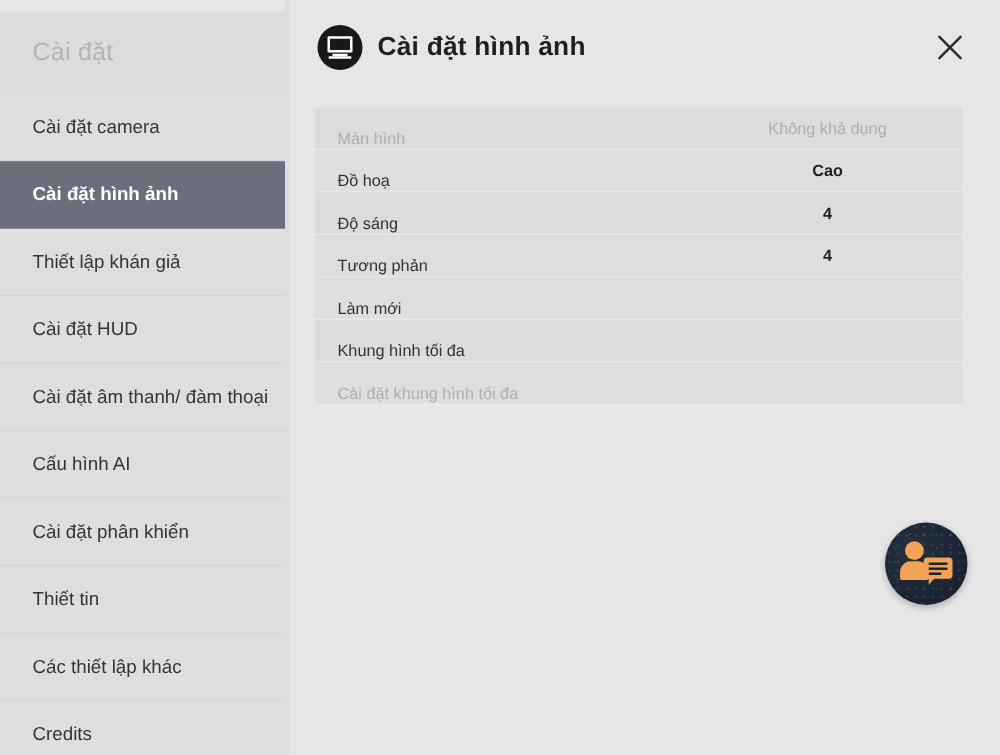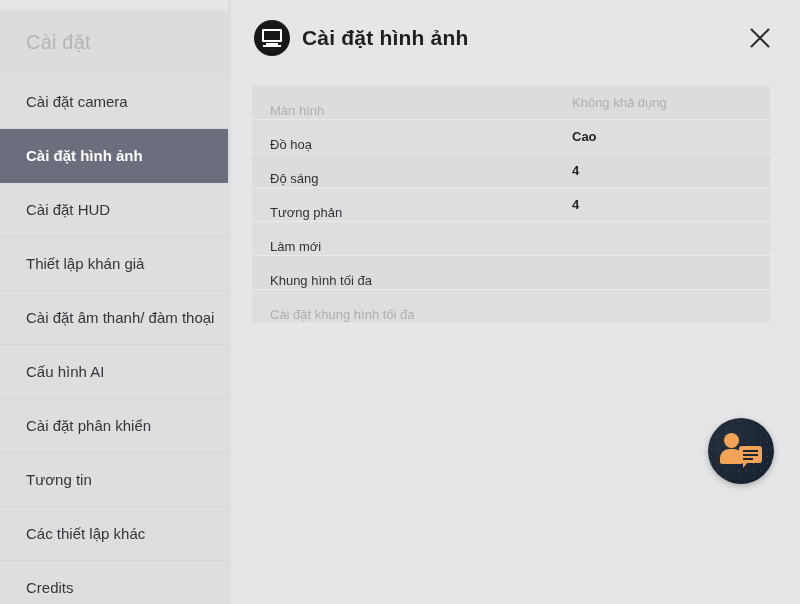--- a/index.html
+++ b/index.html
@@ -221,20 +221,21 @@
     padding-left: 18px;
     font-size: 13px;
     color: #303237;
     white-space: nowrap;
     margin-top: 16px;
   }
   .setting-value {
     position: absolute;
     left: 320px;
     width: 180px;
+    text-align: center;
     font-size: 13px;
     font-weight: 700;
     color: #1e2024;
     white-space: nowrap;
   }
 
   
   .support-button {
     position: absolute;
     left: 708px;
@@ -315,26 +316,26 @@
 
   <div class="watermark wm-a"></div>
   <div class="watermark wm-b"></div>
   <div class="watermark wm-c"></div>
 
   <div class="sidebar">
     <div class="sidebar-title">Cài đặt</div>
     <div class="nav-list" id="nav-list">
         <div class="nav-item"><span>Cài đặt camera</span></div>
         <div class="nav-item selected"><span>Cài đặt hình ảnh</span></div>
+        <div class="nav-item"><span>Thiết lập khán giả</span></div>
         <div class="nav-item"><span>Cài đặt HUD</span></div>
-        <div class="nav-item"><span>Thiết lập khán giả</span></div>
         <div class="nav-item"><span>Cài đặt âm thanh/ đàm thoại</span></div>
         <div class="nav-item"><span>Cấu hình AI</span></div>
         <div class="nav-item"><span>Cài đặt phân khiển</span></div>
-        <div class="nav-item"><span>Tương tin</span></div>
+        <div class="nav-item"><span>Thiết tin</span></div>
         <div class="nav-item"><span>Các thiết lập khác</span></div>
         <div class="nav-item"><span>Credits</span></div>
       </div>
   </div>
 
   <div class="panel">
     <div class="panel-divider"></div>
 
     <div class="panel-header">
       <div class="monitor-icon">

